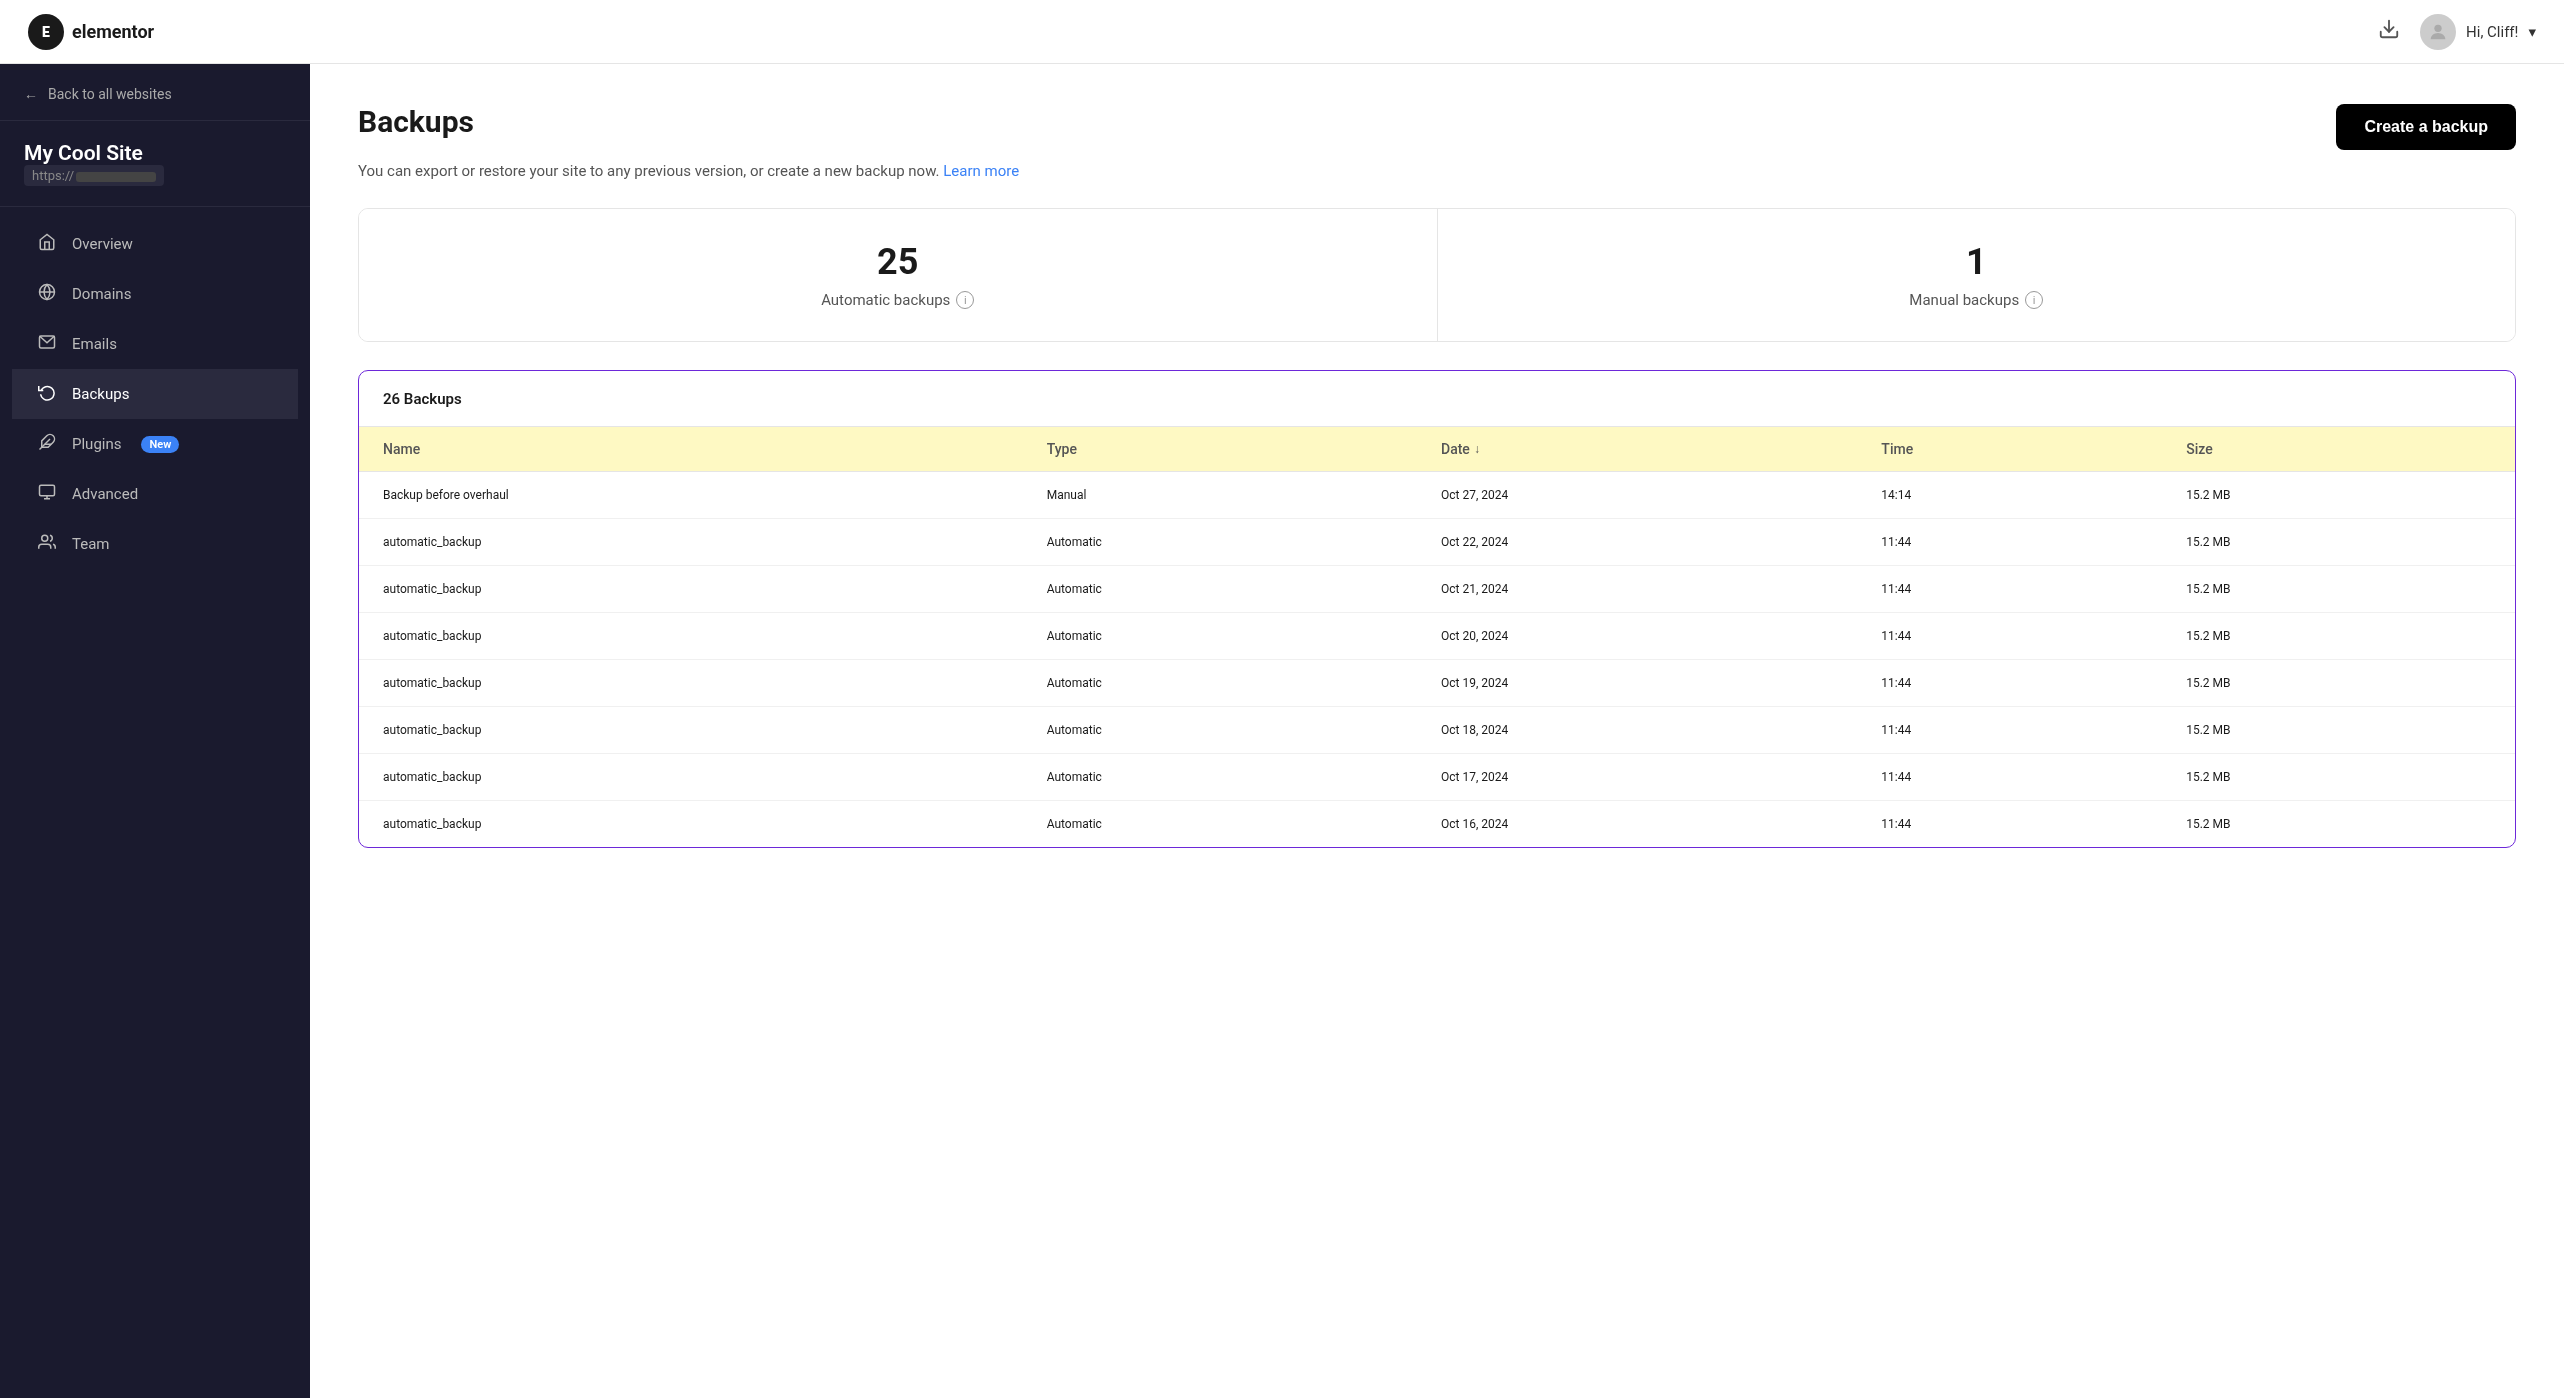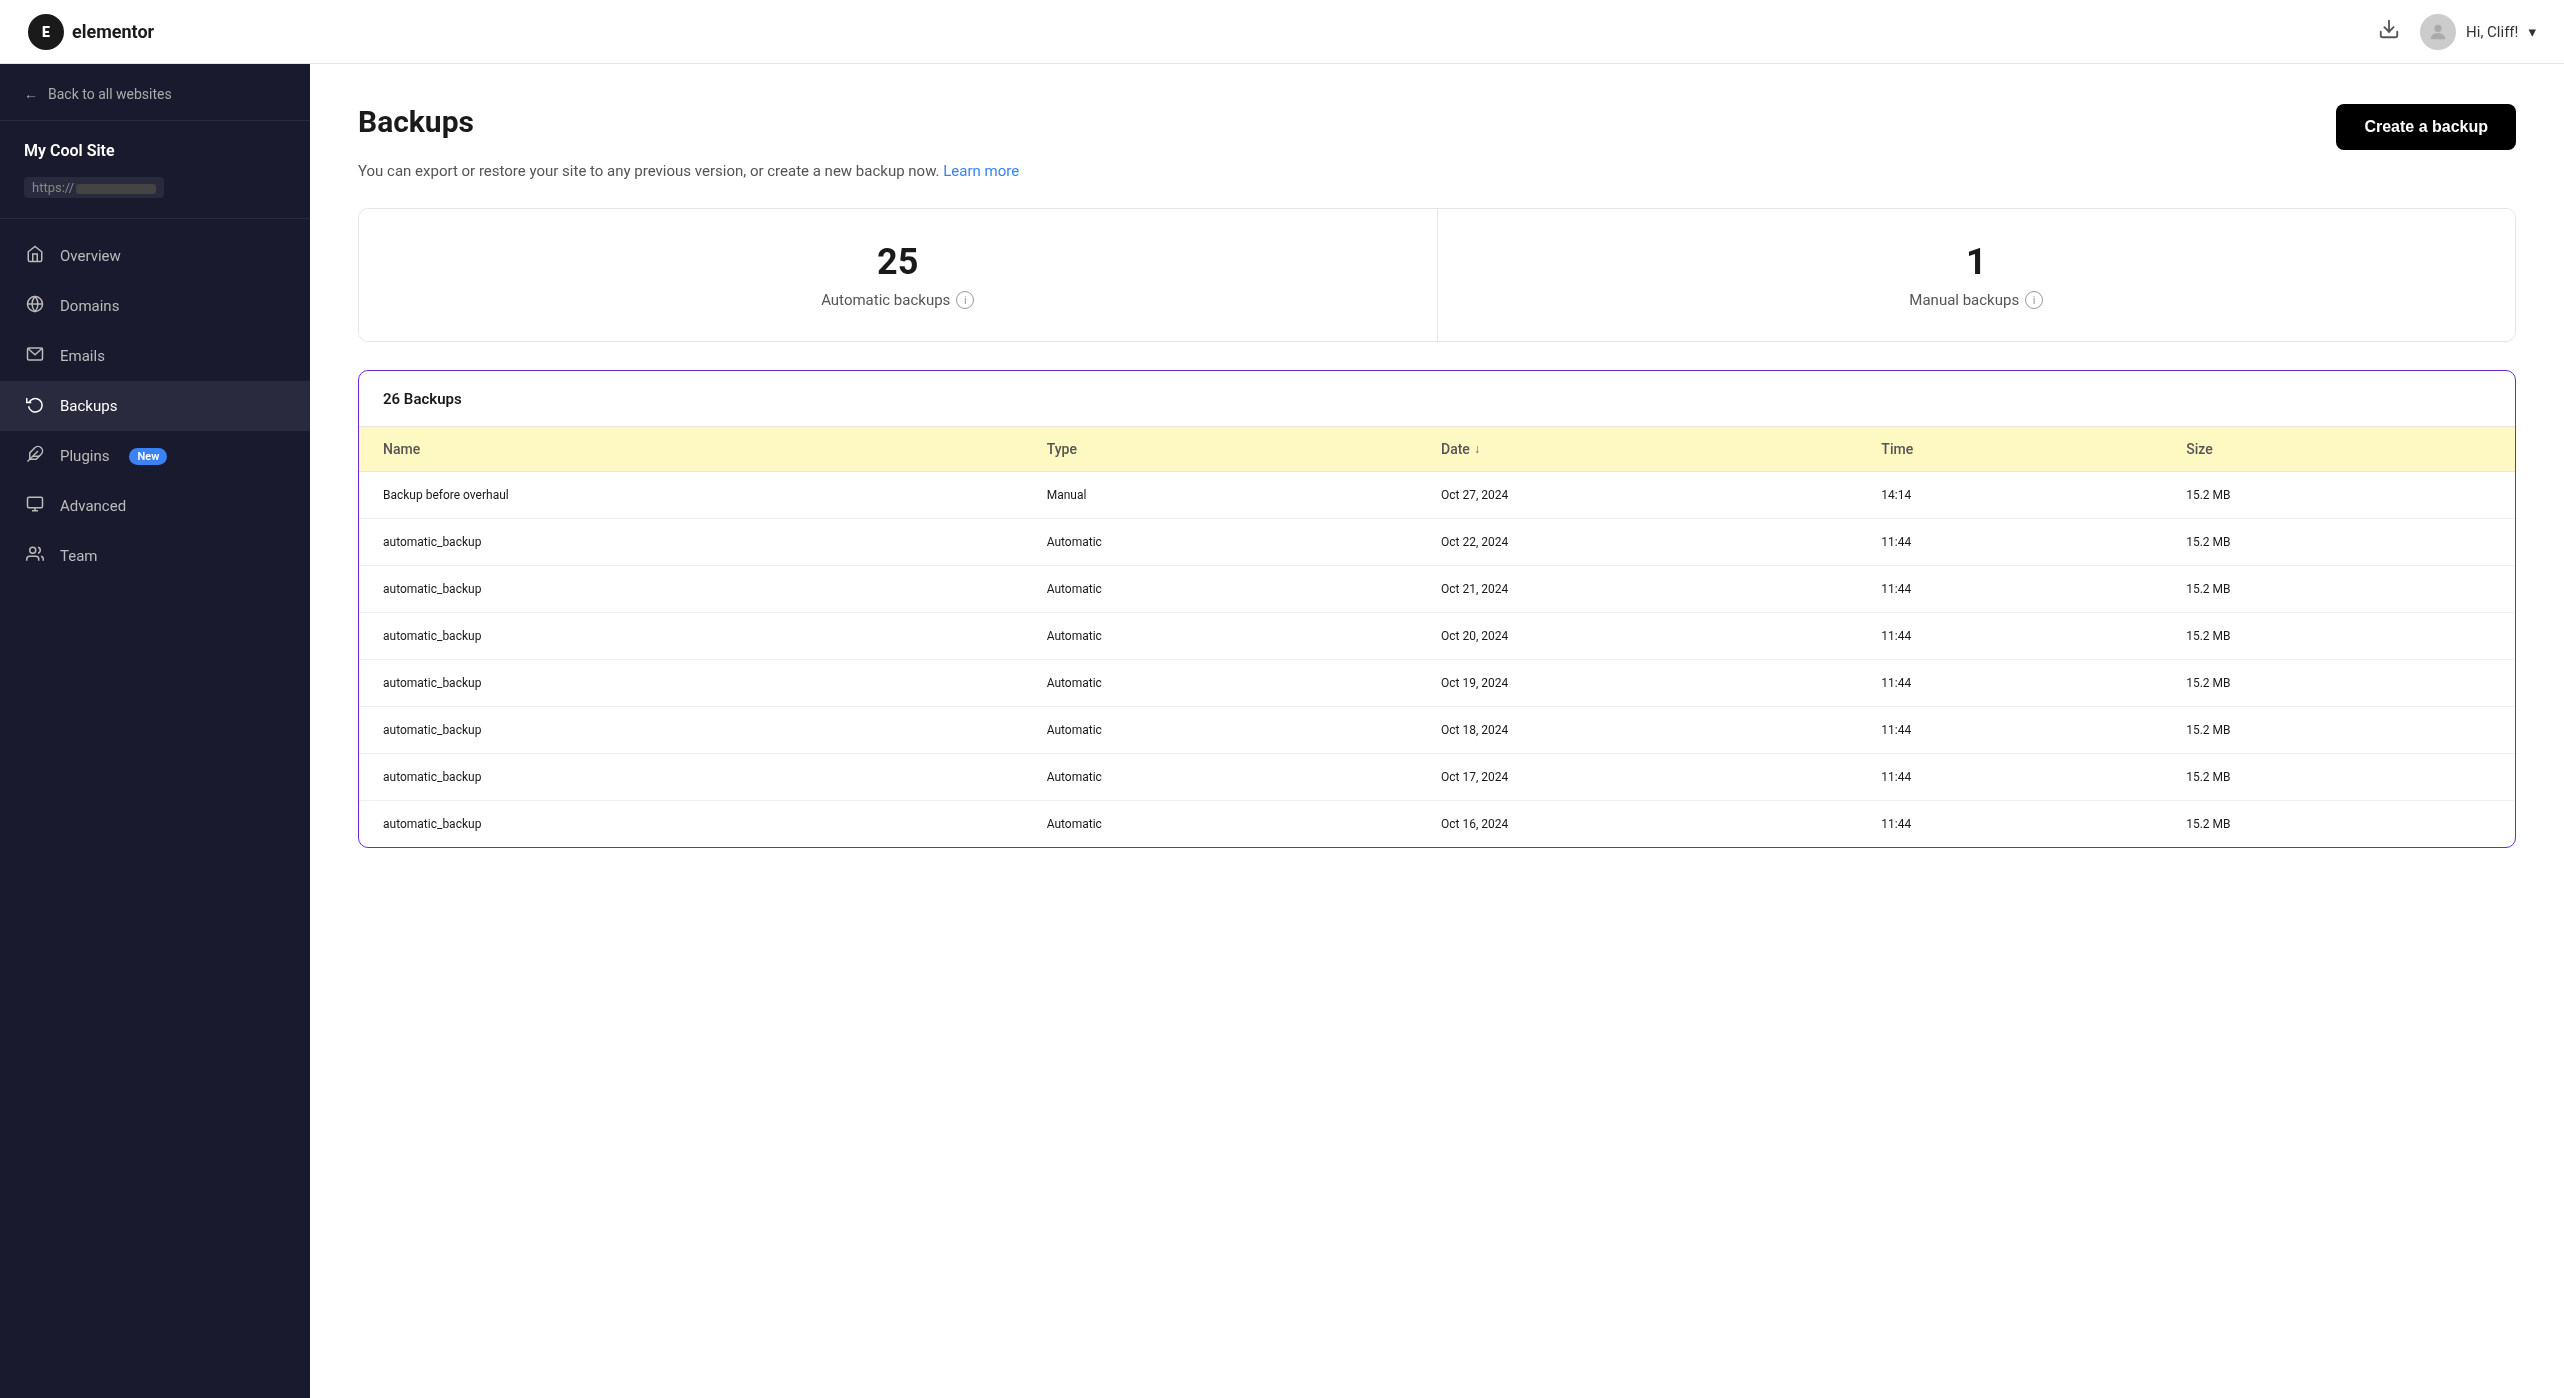--- a/index.html
+++ b/index.html
@@ -26,24 +26,24 @@
       width: 310px; background: #1a1a2e; flex-shrink: 0;
       display: flex; flex-direction: column; overflow-y: auto;
       padding-bottom: 20px;
     }
     .sidebar-back {
       display: flex; align-items: center; gap: 10px;
       color: #aaa; font-size: 14px; padding: 22px 24px 18px;
       cursor: pointer; border-bottom: 1px solid #2a2a3e;
     }
     .sidebar-site-info { padding: 20px 24px; border-bottom: 1px solid #2a2a3e; }
-    .sidebar-site-name { color: #fff; font-size: 16px; font-weight: 600; margin-bottom: 17px; }
+    .sidebar-site-name { color: #fff; font-size: 21px; font-weight: 600; margin-bottom: 0; }
     .sidebar-site-url { color: #888; font-size: 13px; background: #2a2a3e; border-radius: 4px; padding: 3px 8px; display: inline-block; }
 
-    .sidebar-nav { padding: 12px 0; flex: 1; }
+    .sidebar-nav { padding: 12px 12px; flex: 1; }
     .nav-item {
       display: flex; align-items: center; gap: 14px;
       padding: 14px 24px; color: #bbb; font-size: 15px;
       cursor: pointer; border-radius: 0; transition: background 0.15s;
       position: relative;
     }
     .nav-item.active { background: #2a2a3e; color: #fff; }
     .nav-item .nav-icon { font-size: 18px; width: 22px; text-align: center; }
     .nav-item .badge {
       background: #3b82f6; color: #fff; font-size: 11px; font-weight: 600;

